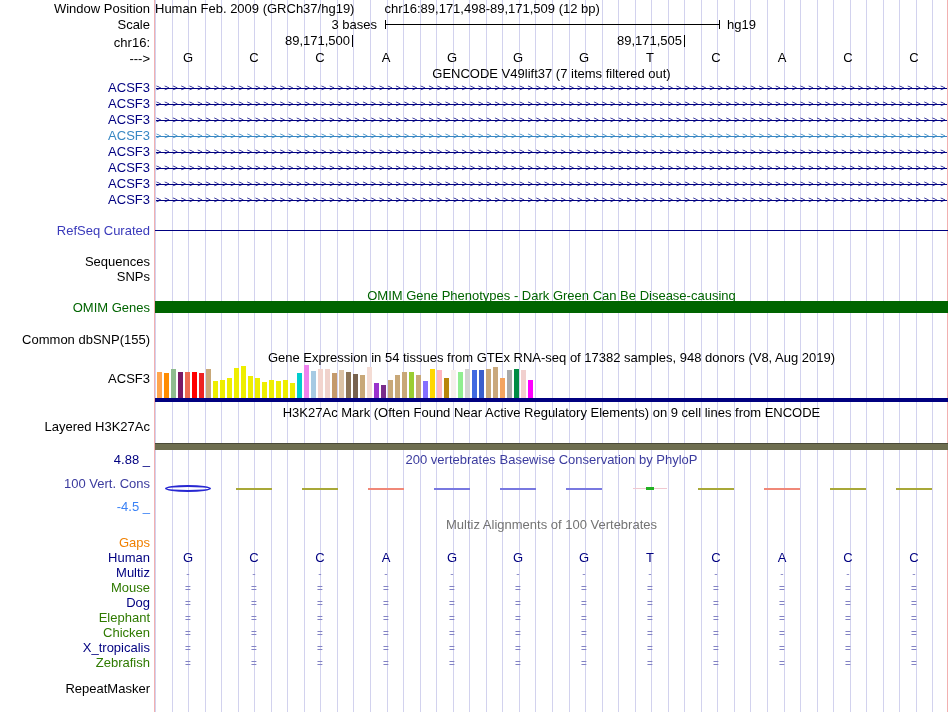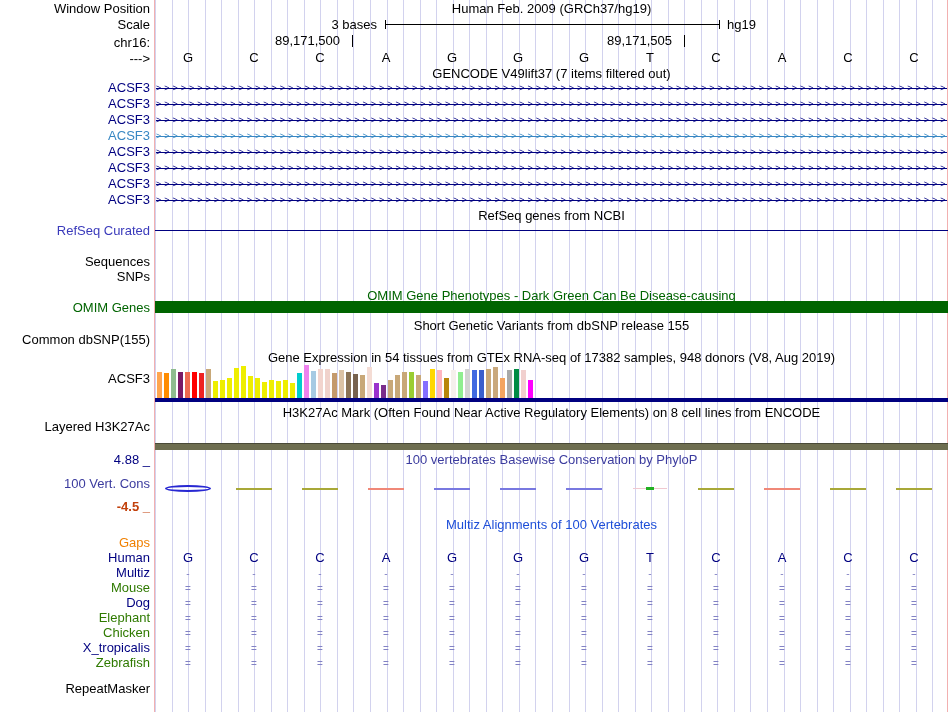--- a/index.html
+++ b/index.html
@@ -6,81 +6,80 @@
   #page{position:relative;width:950px;height:712px;background:#fff;overflow:hidden;
         font-family:"Liberation Sans",sans-serif;font-size:13px;color:#000;}
   .abs{position:absolute;white-space:nowrap;line-height:13px;}
   .lbl{position:absolute;right:800px;white-space:nowrap;line-height:13px;text-align:right;}
   .title{position:absolute;left:155px;width:793px;text-align:center;line-height:13px;white-space:nowrap;}
   .cl{position:absolute;transform:translateX(-50%);line-height:13px;white-space:nowrap;}
   .grid{position:absolute;left:155px;top:0;width:793px;height:712px;
         background:repeating-linear-gradient(to right,#d2d2ee 0 1px,transparent 1px 16.54px);}
   .edge{position:absolute;top:0;width:1px;height:712px;background:#f2b0b0;}
   .hline{position:absolute;height:1px;}
-  .tick-label{position:absolute;line-height:12px;height:12px;border-right:1px solid #000;padding-right:12px;white-space:nowrap;}
+  .tick-label{position:absolute;line-height:12px;height:12px;border-right:1px solid #000;padding-right:2px;white-space:nowrap;}
   .scale-bracket{position:absolute;left:385px;top:20px;width:333px;height:9px;
         border-left:1px solid #000;border-right:1px solid #000;
         background:linear-gradient(#000,#000) 0 4px / 100% 1px no-repeat;}
-  .headerflex{display:flex;justify-content:center;gap:30px;}
+  .headerflex{display:flex;gap:30px;}
 </style>
 </head>
 <body>
 
 <div id="page">
 
   <div class="grid"></div>
   <div class="edge" style="left:154px;"></div>
   <div class="edge" style="left:947px;"></div>
 
   <div class="lbl" style="top:2px;">Window Position</div>
   <div class="title headerflex" style="top:2px;">
     <span>Human Feb. 2009 (GRCh37/hg19)</span>
+    <span>chr16:89,171,498-89,171,509 (12 bp)</span>
   </div>
 
   <div class="lbl" style="top:18px;">Scale</div>
   <div class="abs" style="right:573px;top:18px;">3 bases</div>
   <div class="scale-bracket"></div>
   <div class="abs" style="left:727px;top:18px;">hg19</div>
 
   <div class="lbl" style="top:36px;">chr16:</div>
   <div class="tick-label" style="right:597px;top:35px;">89,171,500</div>
   <div class="tick-label" style="right:265px;top:35px;">89,171,505</div>
 
   <div class="lbl" style="top:52px;">---&gt;</div>
 
   <div class="title" style="top:67px;">GENCODE V49lift37 (7 items filtered out)</div>
 
-  <div class="title" style="top:209px;">RefSeq genes from NCBI</div>
   <div class="lbl" style="top:224px;color:#3A3ABB;">RefSeq Curated</div>
   <div class="hline" style="left:155px;top:230px;width:793px;background:#000080;"></div>
 
   <div class="lbl" style="top:255px;">Sequences</div>
   <div class="lbl" style="top:270px;">SNPs</div>
 
   <div class="title" style="top:289px;color:#006400;">OMIM Gene Phenotypes - Dark Green Can Be Disease-causing</div>
   <div class="lbl" style="top:301px;color:#006400;">OMIM Genes</div>
   <div class="abs" style="left:155px;top:301px;width:793px;height:12px;background:#006400;"></div>
 
-  <div class="title" style="top:319px;">Short Genetic Variants from dbSNP release 155</div>
   <div class="lbl" style="top:333px;">Common dbSNP(155)</div>
 
   <div class="title" style="top:351px;">Gene Expression in 54 tissues from GTEx RNA-seq of 17382 samples, 948 donors (V8, Aug 2019)</div>
   <div class="lbl" style="top:372px;">ACSF3</div>
   <div class="abs" style="left:155px;top:398px;width:793px;height:4px;background:#000080;"></div>
 
-  <div class="title" style="top:406px;">H3K27Ac Mark (Often Found Near Active Regulatory Elements) on 8 cell lines from ENCODE</div>
+  <div class="title" style="top:406px;">H3K27Ac Mark (Often Found Near Active Regulatory Elements) on 9 cell lines from ENCODE</div>
   <div class="lbl" style="top:420px;">Layered H3K27Ac</div>
   <div class="abs" style="left:155px;top:443px;width:793px;height:6px;background:#6e6e50;border-top:1px solid #4a4a38;"></div>
 
   <div class="lbl" style="top:453px;color:#000080;">4.88 _</div>
-  <div class="title" style="top:453px;color:#3B3B9E;">100 vertebrates Basewise Conservation by PhyloP</div>
+  <div class="title" style="top:453px;color:#3B3B9E;">200 vertebrates Basewise Conservation by PhyloP</div>
   <div class="lbl" style="top:477px;color:#3B3B9E;">100 Vert. Cons</div>
-  <div class="lbl" style="top:500px;color:#c2410c;font-weight:bold;">-4.5 _</div>
-
-  <div class="title" style="top:518px;color:#1d4ed8;">Multiz Alignments of 100 Vertebrates</div>
+  <div class="lbl" style="top:500px;color:#3b82f6;">-4.5 _</div>
+
+  <div class="title" style="top:518px;color:#737373;">Multiz Alignments of 100 Vertebrates</div>
 
   <div class="lbl" style="top:682px;">RepeatMasker</div>
 
 <div class="cl" style="left: 188px; top: 51px;">G</div>
     <div class="cl" style="left: 254px; top: 51px;">C</div>
     <div class="cl" style="left: 320px; top: 51px;">C</div>
     <div class="cl" style="left: 386px; top: 51px;">A</div>
     <div class="cl" style="left: 452px; top: 51px;">G</div>
     <div class="cl" style="left: 518px; top: 51px;">G</div>
     <div class="cl" style="left: 584px; top: 51px;">G</div>

